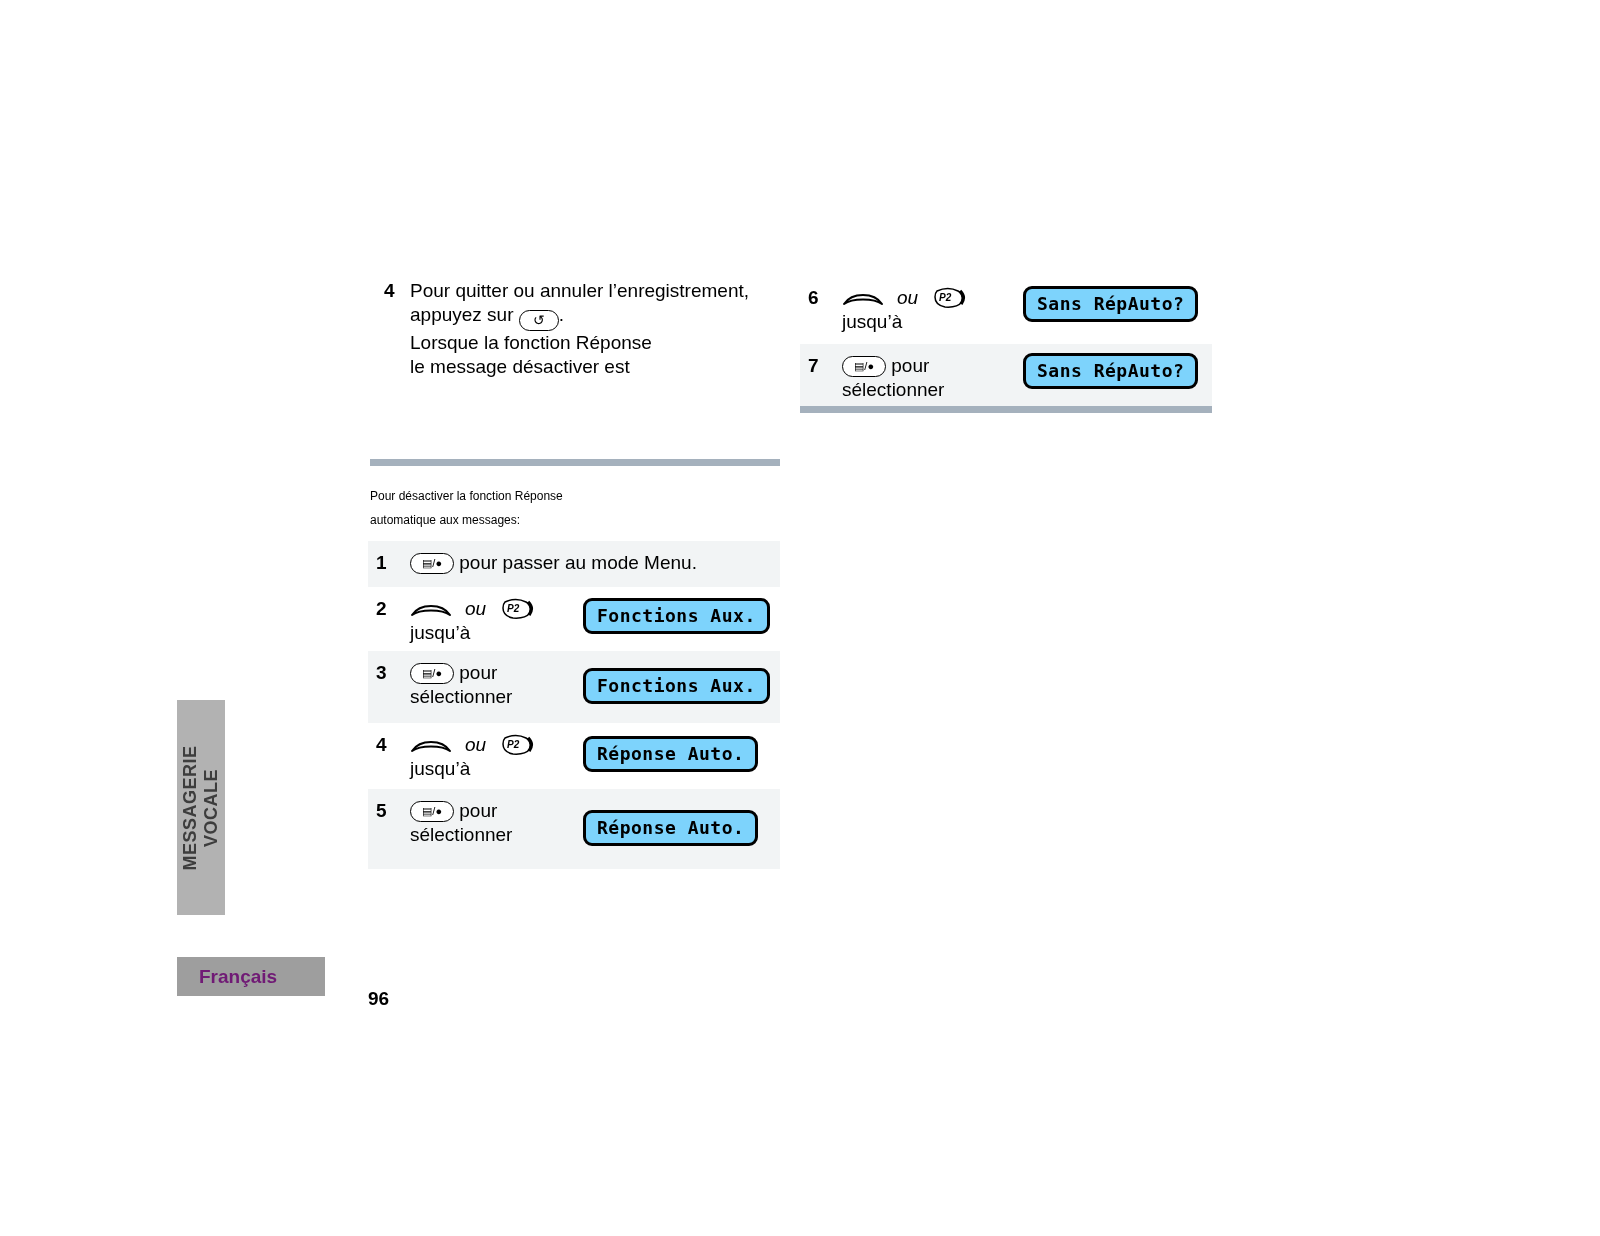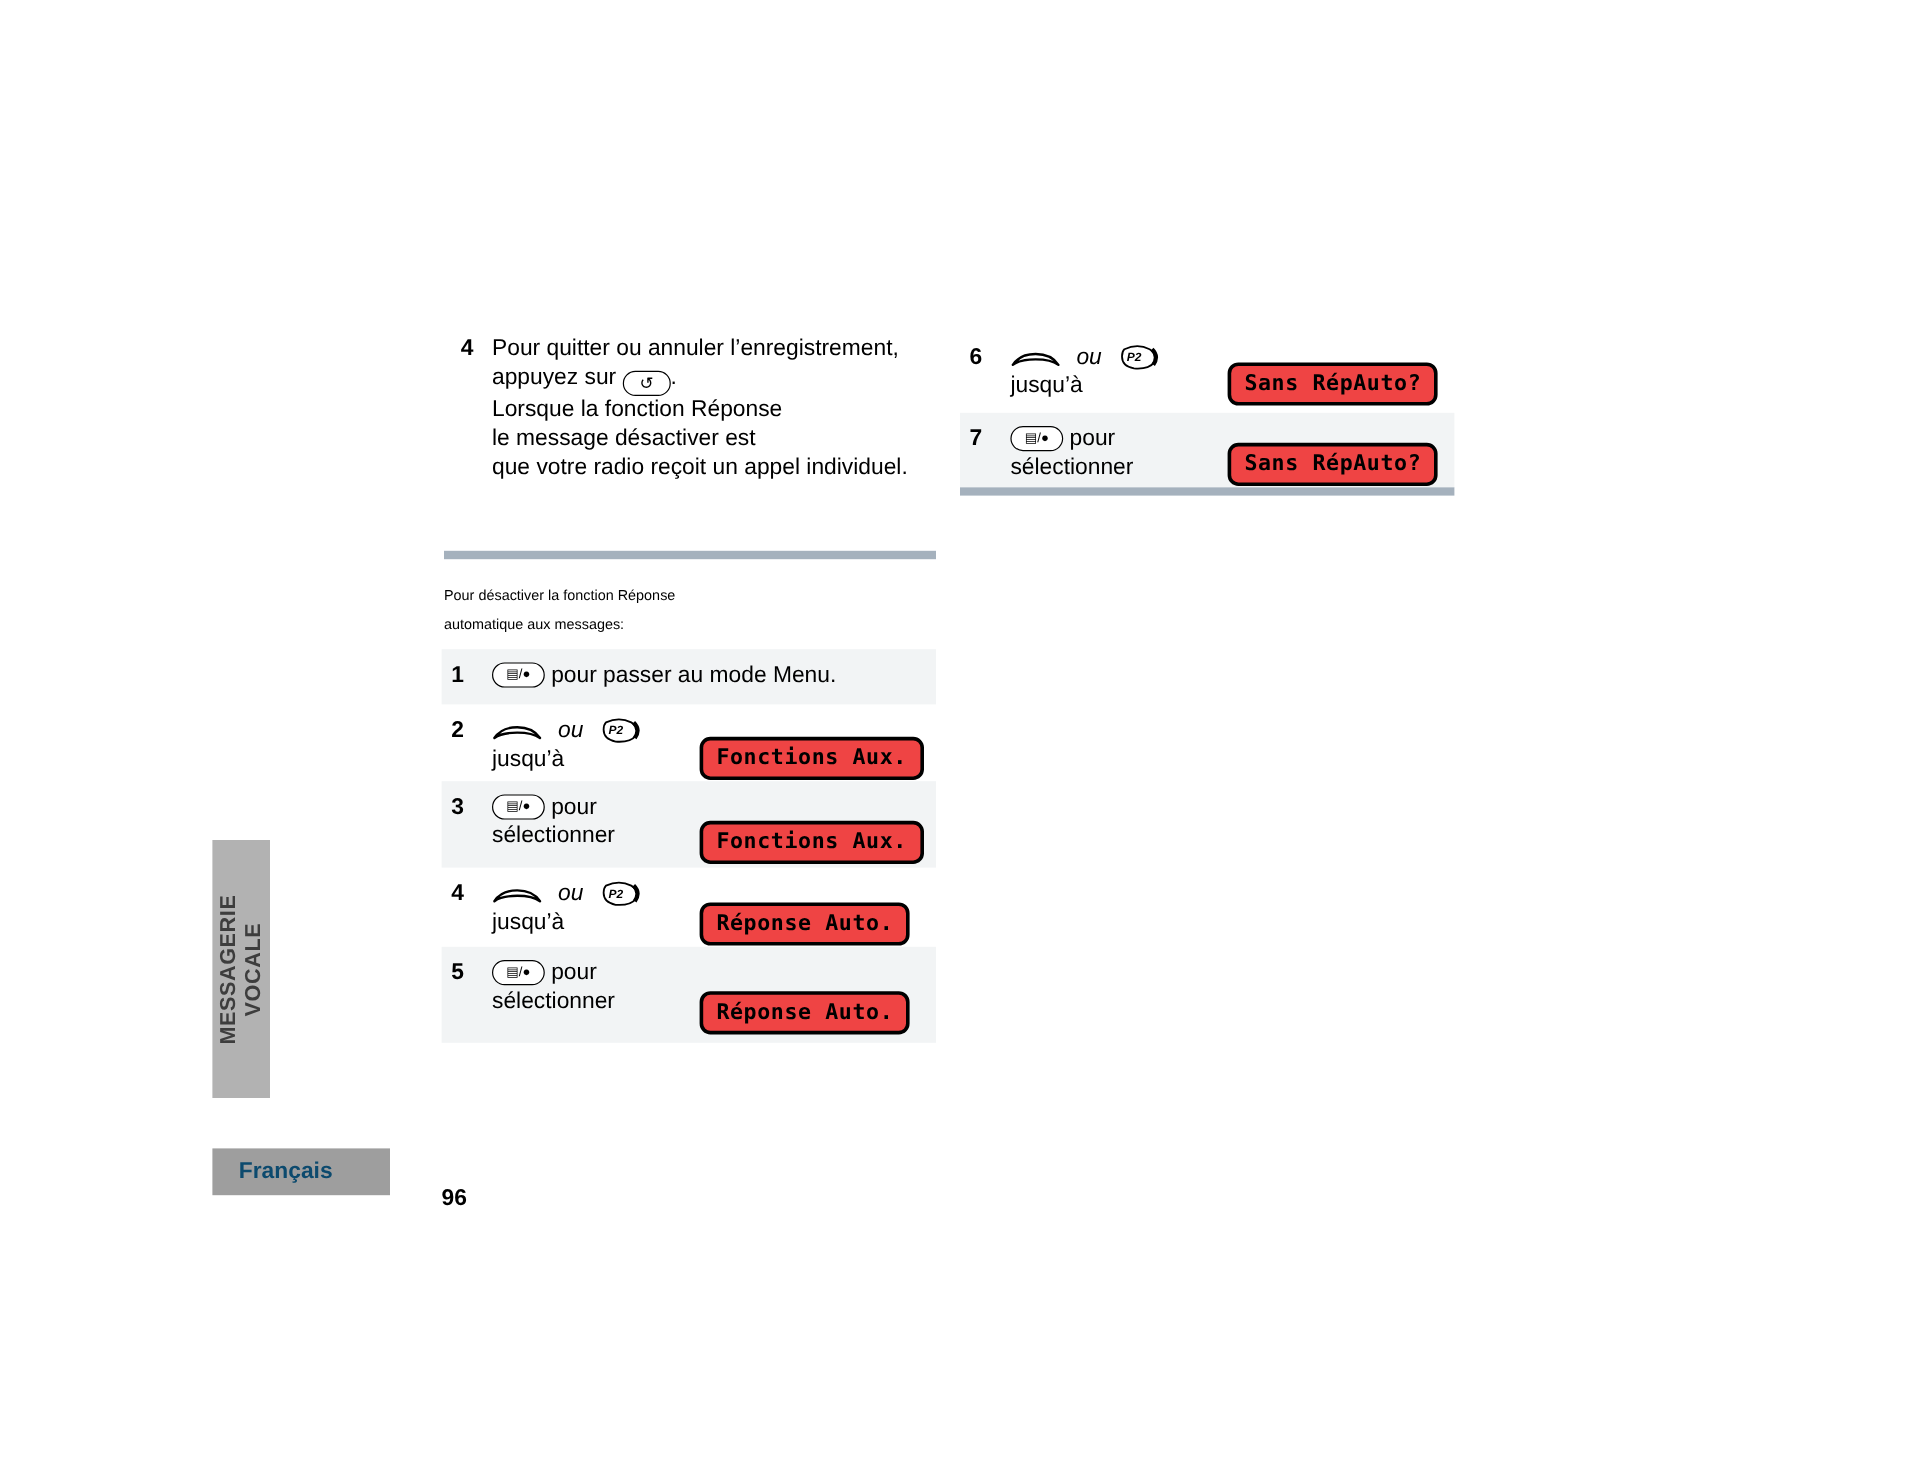--- a/index.html
+++ b/index.html
@@ -18,21 +18,21 @@
     position:absolute; left:50%; top:50%; width:215px; height:48px;
     transform:translate(-50%,-50%) rotate(-90deg);
     display:flex; flex-direction:column; justify-content:center;
     text-align:center; font-weight:bold; font-size:18px; line-height:21px;
     color:#3d3d3d; letter-spacing:0.5px;
   }
 
   
   #lang-tab {
     position:absolute; left:177px; top:957px; width:148px; height:39px;
-    background:#9e9e9e; color:#0c4a6e; font-weight:bold; font-size:19px;
+    background:#9e9e9e; color:#701a75; font-weight:bold; font-size:19px;
     line-height:39px; padding-left:22px;
   }
 
   
   #page-num {
     position:absolute; left:368px; top:940px; font-weight:bold; font-size:19px;margin-top:48px;
   }
 
   
   #top-step {
@@ -75,23 +75,23 @@
   #steps-left  .step:nth-child(2) { min-height:64px; }
   #steps-left  .step:nth-child(3) { min-height:72px; }
   #steps-left  .step:nth-child(4) { min-height:66px; }
   #steps-left  .step:nth-child(5) { min-height:80px; }
   #steps-right .step:nth-child(1) { min-height:68px; }
   #steps-right .step:nth-child(2) { min-height:62px; }
 
   
   .lcd {
     position:absolute; left:215px;
-    border:3px solid #000; border-radius:9px; background:#ef4444;
+    border:3px solid #000; border-radius:9px; background:#7dd3fc;
     font-family:"DejaVu Sans Mono", monospace; font-weight:bold;
-    font-size:18px; letter-spacing:0.5px; padding:3px 11px; white-space:nowrap;margin-top:16px;
+    font-size:18px; letter-spacing:0.5px; padding:3px 11px; white-space:nowrap;
   }
   #steps-right .lcd { left:223px; }
   #steps-left  .step:nth-child(2) .lcd { top:11px; }
   #steps-left  .step:nth-child(3) .lcd { top:17px; }
   #steps-left  .step:nth-child(4) .lcd { top:13px; }
   #steps-left  .step:nth-child(5) .lcd { top:21px; }
   #steps-right .step:nth-child(1) .lcd { top:10px; }
   #steps-right .step:nth-child(2) .lcd { top:9px; }
 
   
@@ -126,21 +126,20 @@
 
   <div id="top-step">
     <div class="t-num">4</div>
     <div class="t-body">
       <span class="t-line">Pour quitter ou annuler l’enregistrement,</span>
       <span class="t-line"><span>appuyez sur </span><span class="exit-key">
             <span>↺</span>
           </span><span>.</span></span>
       <span class="t-line">Lorsque la fonction Réponse</span>
       <span class="t-line">le message désactiver est</span>
-      <span class="t-line">que votre radio reçoit un appel individuel.</span>
     </div>
   </div>
 
   <div id="left-divider" class="divider"></div>
 
   <div id="intro">
     <span>Pour désactiver la fonction Réponse</span>
     <span>automatique aux messages:</span>
   </div>
 

